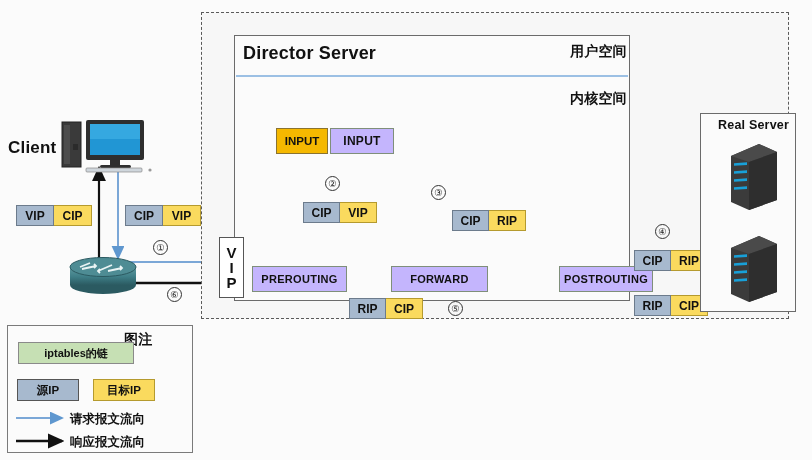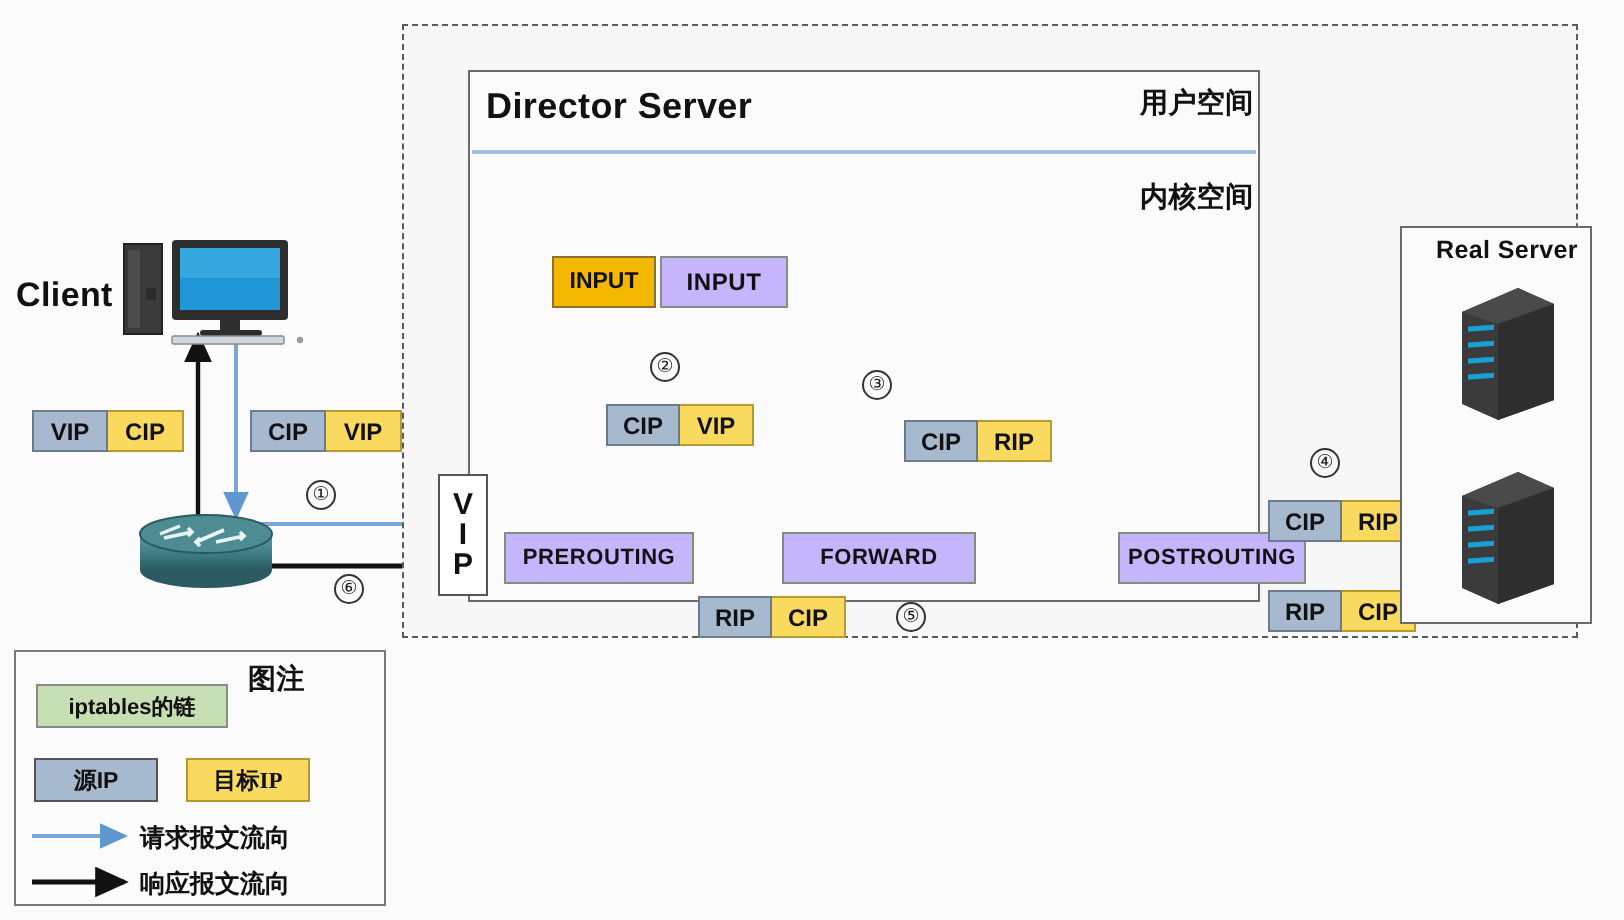--- a/index.html
+++ b/index.html
@@ -254,24 +254,24 @@
       <rect x="11" y="32" width="13" height="2.6" fill="#18a0d8" transform="skewY(-4)"></rect>
       <rect x="11" y="40" width="13" height="2.6" fill="#18a0d8" transform="skewY(-4)"></rect>
       <rect x="11" y="48" width="13" height="2.6" fill="#18a0d8" transform="skewY(-4)"></rect>
     </svg>
   </div>
 
   <div class="abs legend" style="left:7px;top:325px;width:186px;height:128px;"></div>
 
   <div class="abs title-bold" style="left:124px;top:331px;font-size:14px;font-family:'DejaVu Sans',sans-serif;">图注</div>
 
-  <div class="abs legend-swatch-green" style="left:18px;top:342px;width:96px;height:22px;">iptables的链</div>
+  <div class="abs legend-swatch-green" style="left:18px;top:342px;width:116px;height:22px;">iptables的链</div>
 
   <div class="abs legend-swatch-src" style="left:17px;top:379px;width:62px;height:22px;">源IP</div>
-  <div class="abs legend-swatch-dst" style="left:93px;top:379px;width:62px;height:22px;font-family:Liberation Serif, serif;">目标IP</div>
+  <div class="abs legend-swatch-dst" style="left:93px;top:379px;width:62px;height:22px;">目标IP</div>
 
   <svg class="novis" style="left:0;top:0;" width="812" height="460">
     <line x1="16" y1="418" x2="62" y2="418" stroke="#7ba7d7" stroke-width="2" marker-end="url(#ahBlue)"></line>
     <line x1="16" y1="441" x2="62" y2="441" stroke="#111" stroke-width="2.4" marker-end="url(#ahBlack)"></line>
   </svg>
 
   <div class="abs legend-text" style="left:70px;top:411px;font-family:'DejaVu Sans',sans-serif;">请求报文流向</div>
   <div class="abs legend-text" style="left:70px;top:434px;font-family:'DejaVu Sans',sans-serif;">响应报文流向</div>
 
 </div>

